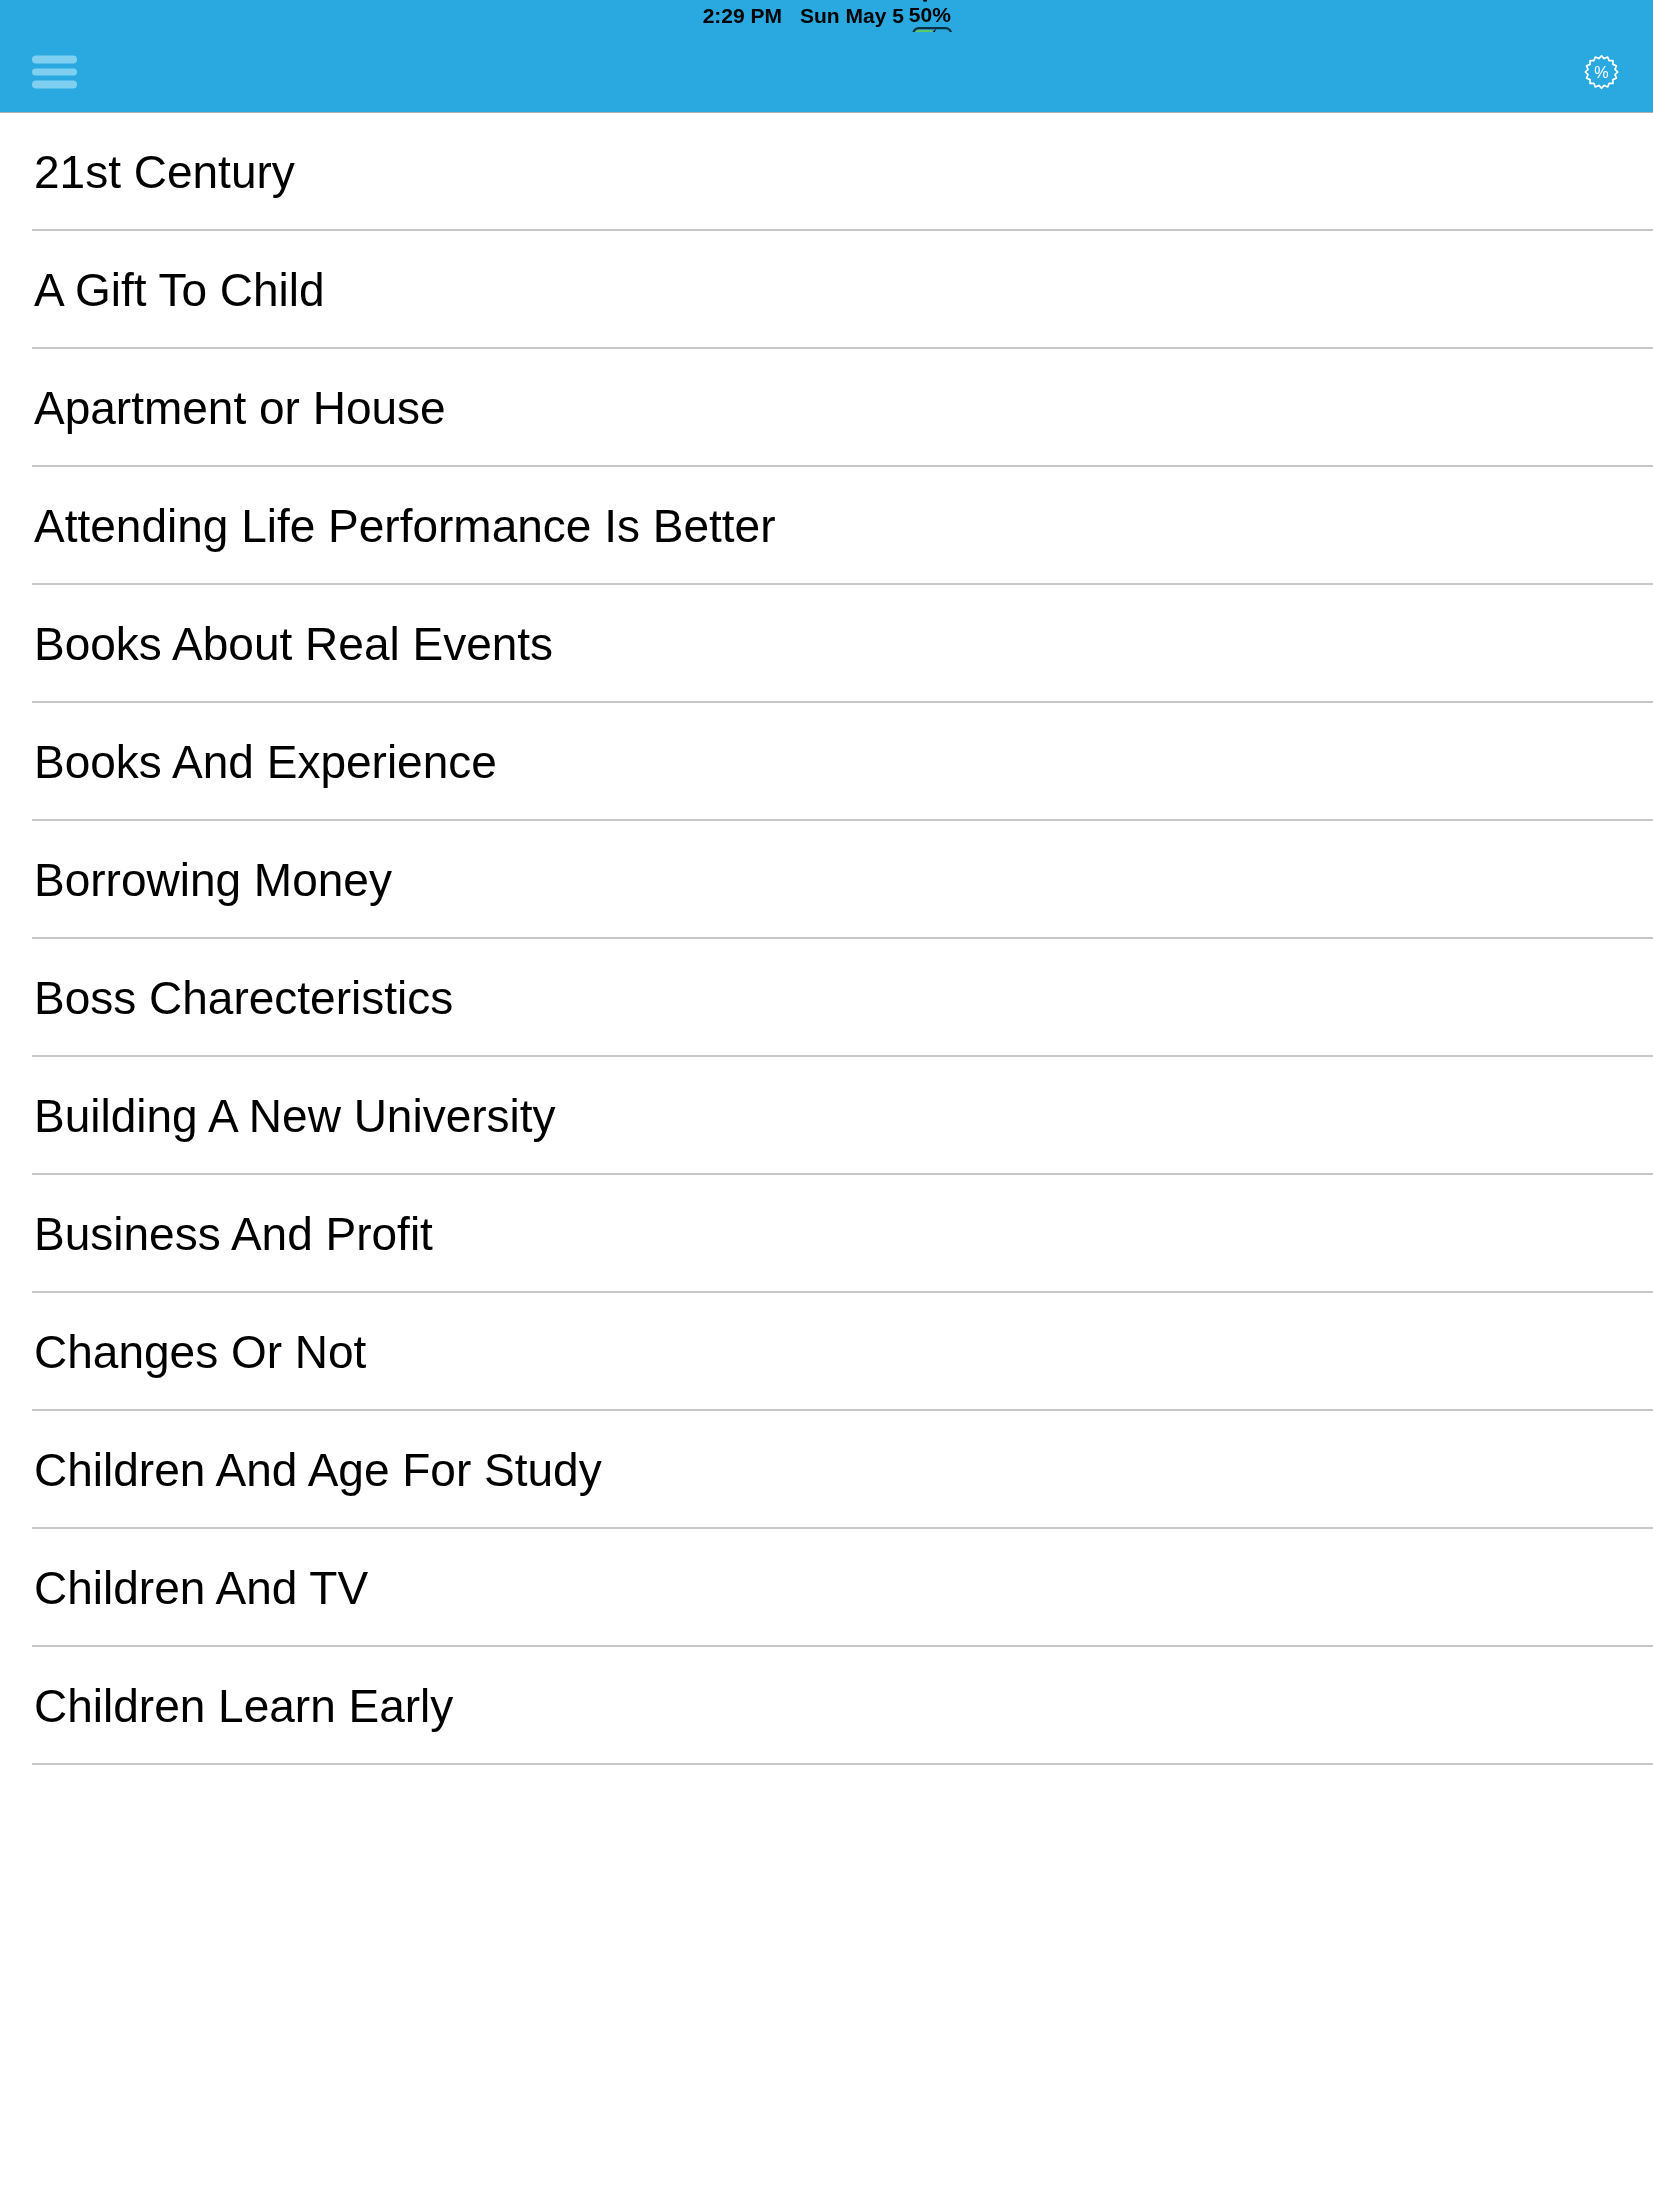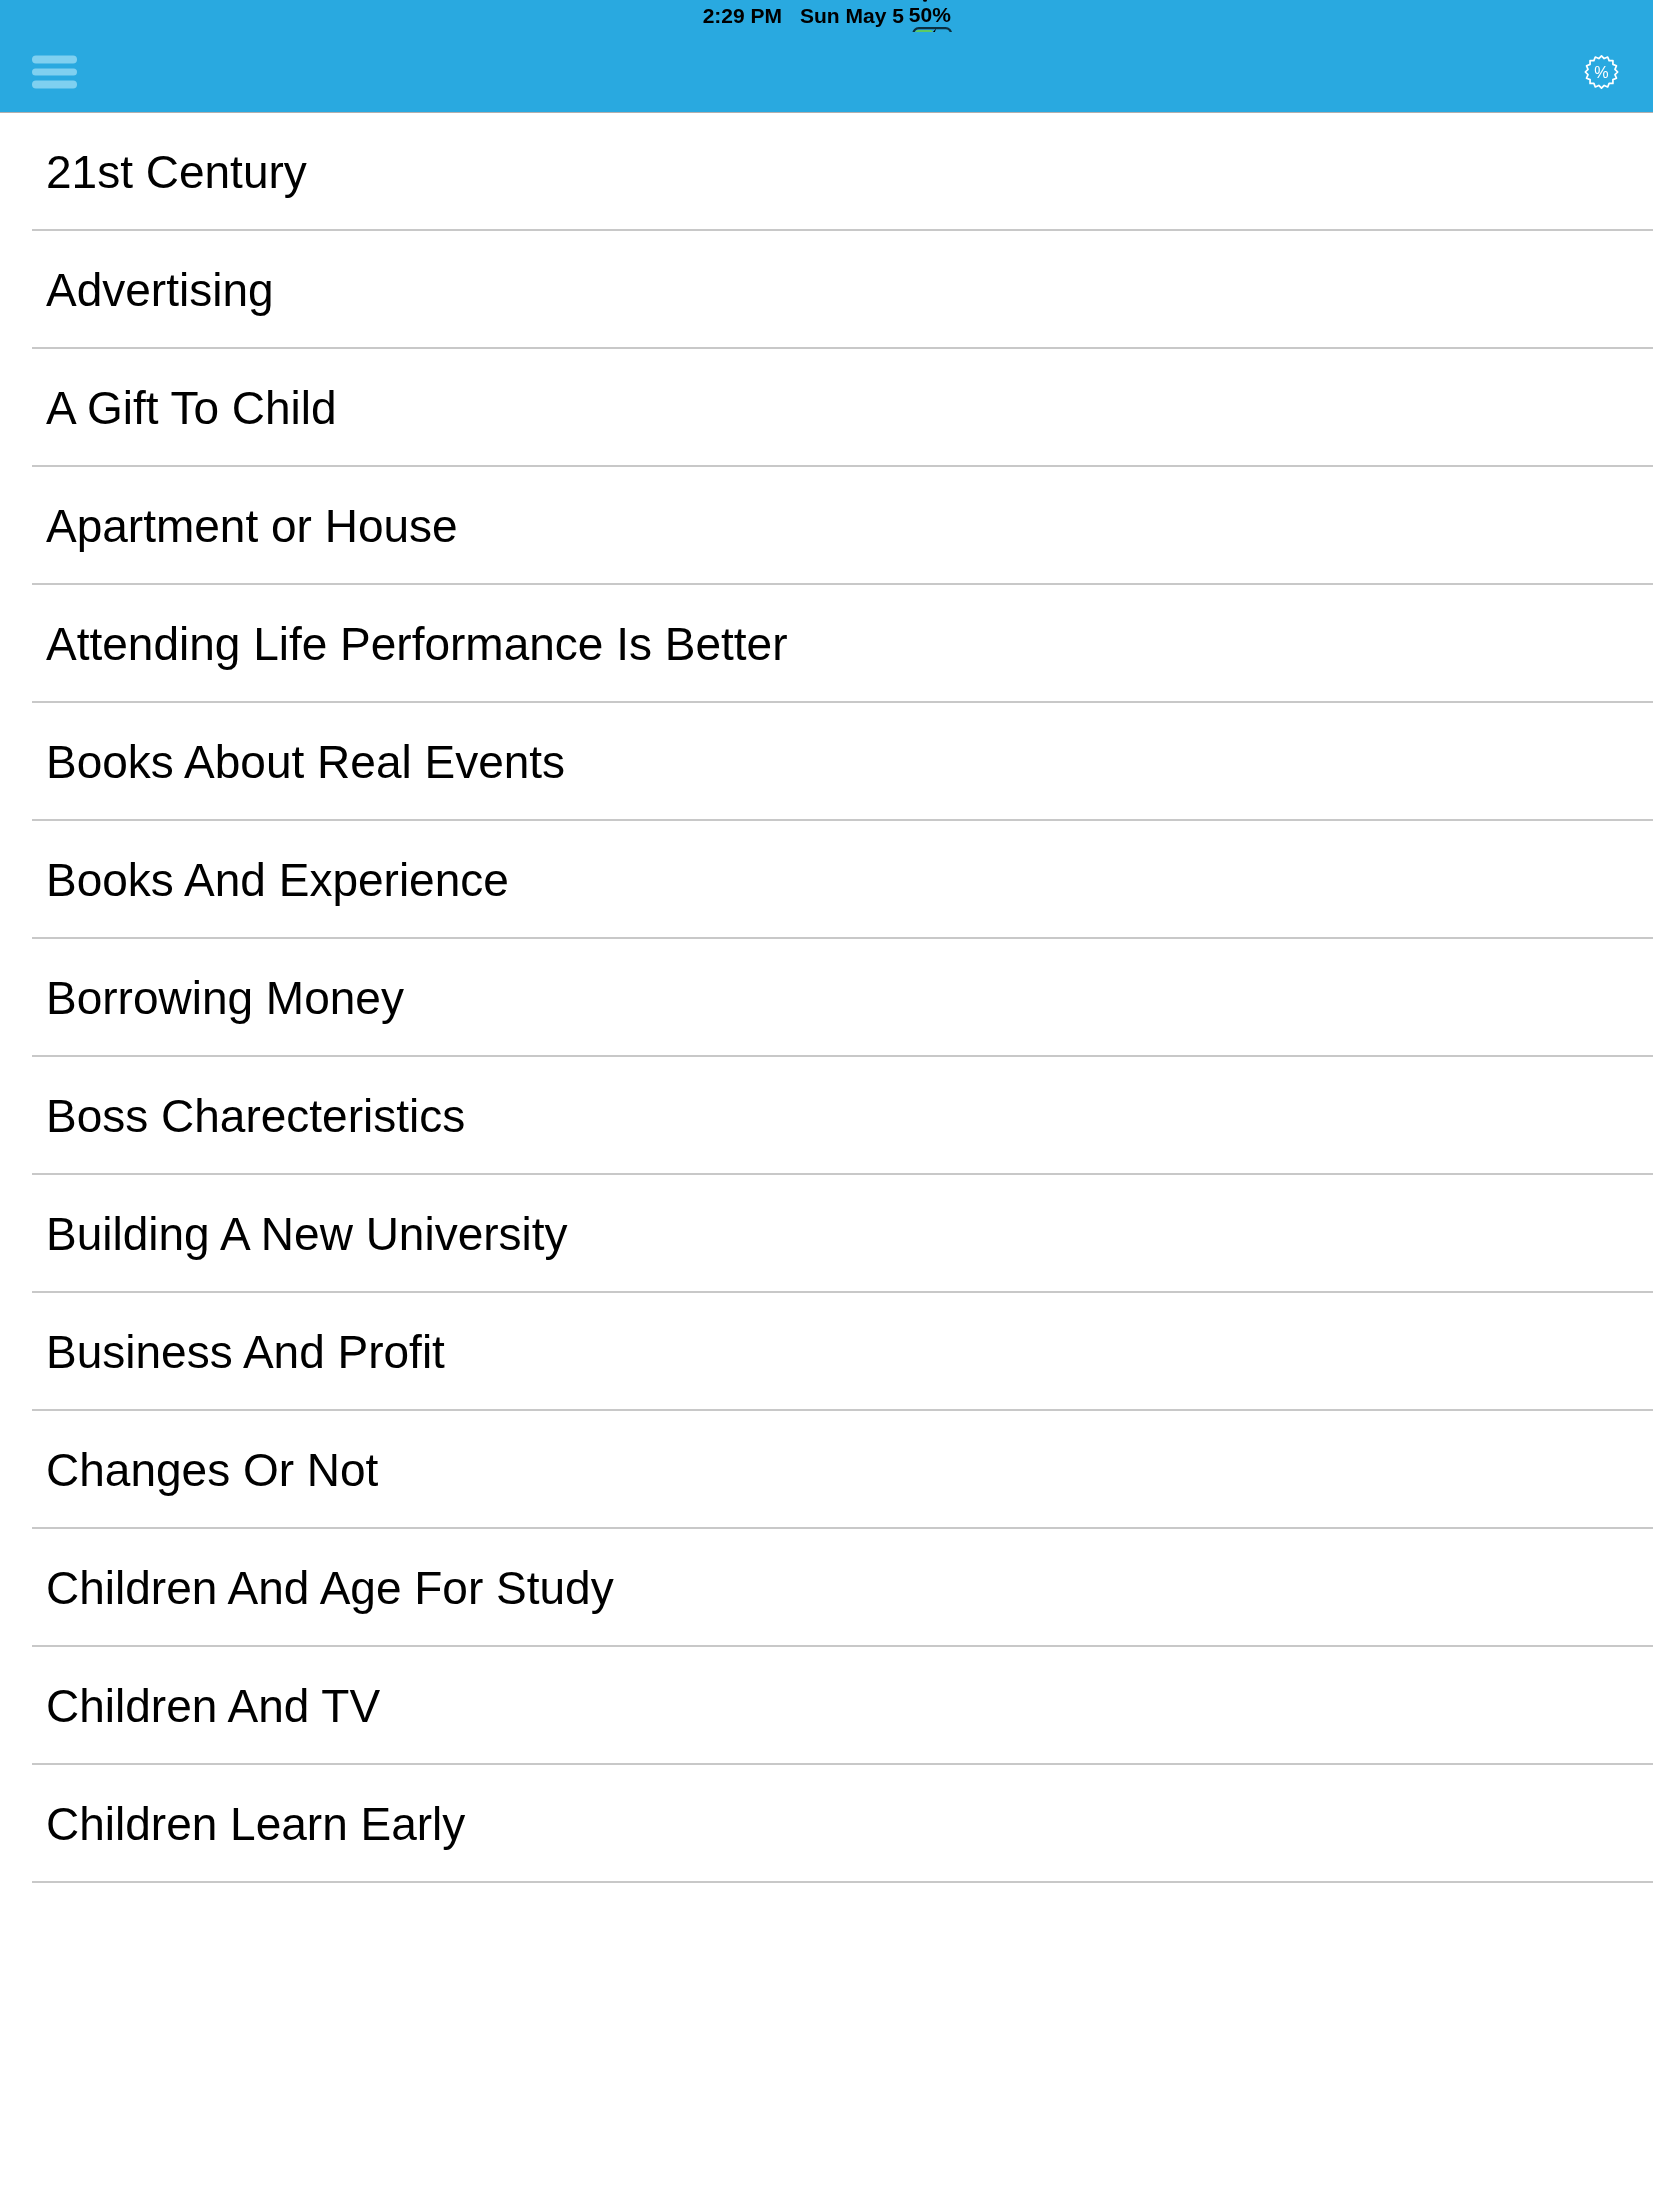--- a/index.html
+++ b/index.html
@@ -33,21 +33,21 @@
   }
   .badge-btn {
     position:absolute; right:33px; top:50%; transform:translateY(-50%);
     width:37px; height:37px; background:none; border:none; cursor:pointer; padding:0;
   }
 
   
   .essay-list { height:2092px; overflow:hidden; background:#fff; }
   .essay-row {
     position:relative; height:118px; display:flex; align-items:center;
-    padding-left:46px; font-size:46px; font-weight:400; color:#000; cursor:pointer;
+    padding-left:34px; font-size:46px; font-weight:400; color:#000; cursor:pointer;
     background:#fff;
   }
   .essay-row::after {
     content:""; position:absolute; left:32px; right:0; bottom:0; height:1.6px;
     background:#c8c8c8;
   }
 </style>
 </head>
 <body>
 
@@ -85,23 +85,20 @@
     </svg>
   </button>
 </div>
 
 <div class="essay-list">
 
     <div class="essay-row">
       <span>21st Century</span>
     </div>
 
-    <div class="essay-row">
-      <span>Advertising</span>
-    </div>
 
 
     <div class="essay-row">
       <span>A Gift To Child</span>
     </div>
 
     <div class="essay-row">
       <span>Apartment or House</span>
     </div>
 

